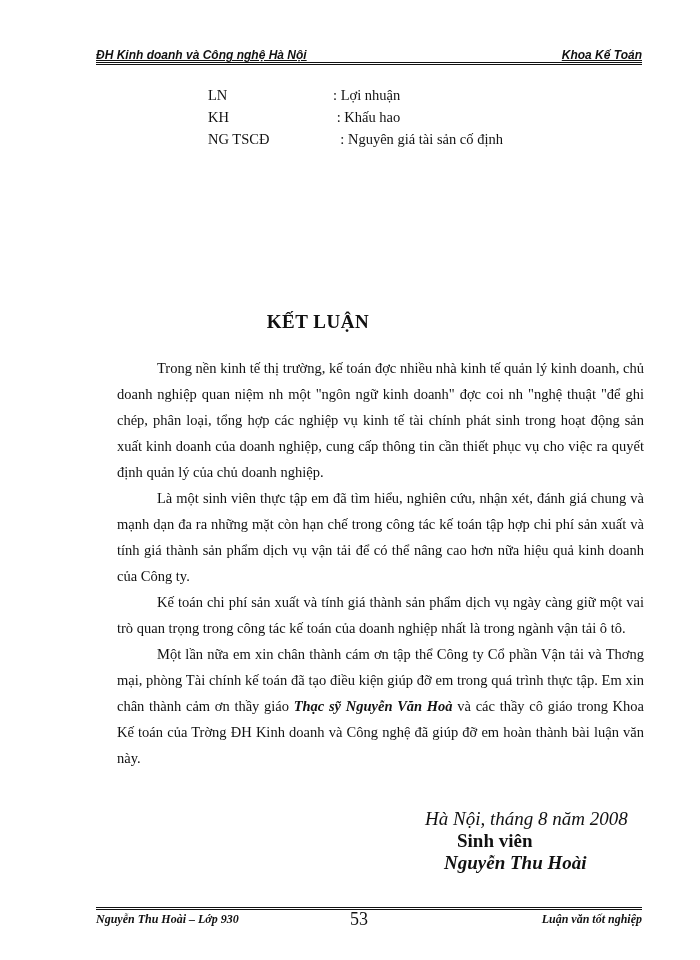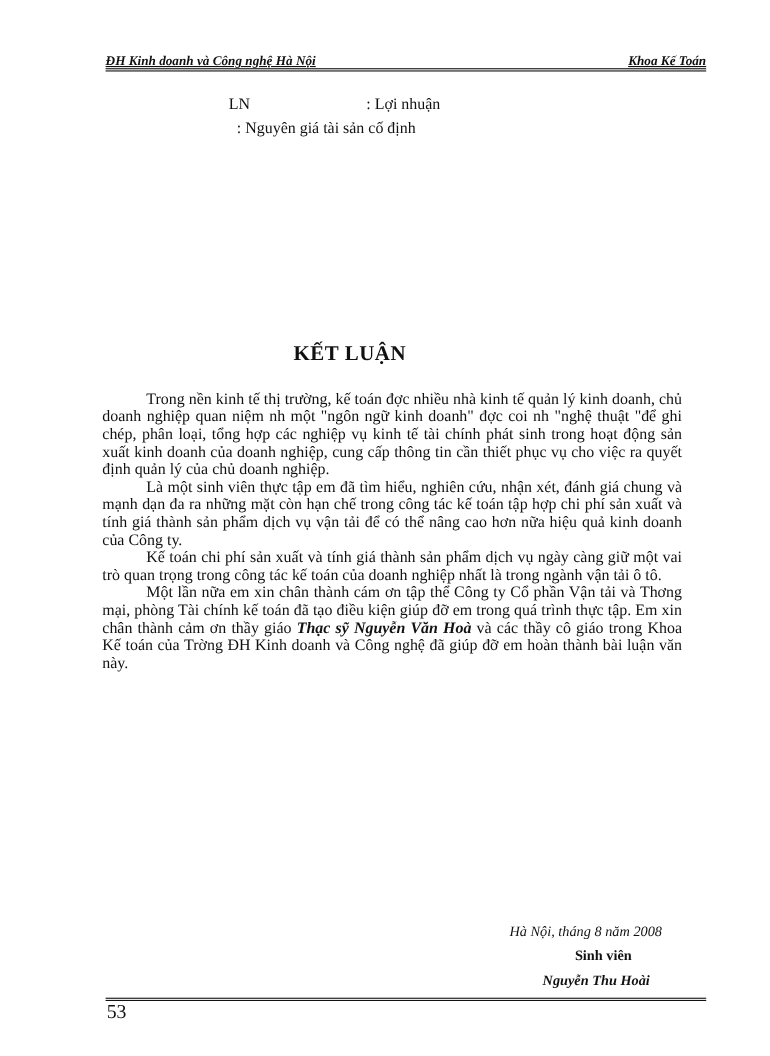--- a/index.html
+++ b/index.html
@@ -18,21 +18,21 @@
     .header {
       position: absolute;
       left: 96px;
       top: 44px;
       width: 546px;
       height: 18px;
       border-bottom: 3px double #111;
       display: flex;
       justify-content: space-between;
       align-items: flex-end;
-      font-family: Liberation Serif, serif;
+      font-family: Liberation Sans, sans-serif;
       font-style: italic;
       font-weight: bold;
       font-size: 12px;
       text-decoration: underline;
       line-height: 14px;
     }
     .abbr-list {
       position: absolute;
       left: 208px;
       top: 84px;
@@ -49,39 +49,38 @@
       left: 0;
       width: 636px;
       top: 311px;
       text-align: center;
       font-weight: bold;
       font-size: 19px;
       letter-spacing: 0.5px;
     }
     .body-text {
       position: absolute;
-      left: 93px;
+      left: 117px;
       top: 355px;
       width: 527px;
       font-size: 14.5px;
-      line-height: 16px;
+      line-height: 26px;
       text-align: justify;
     }
     .body-text p {
       margin: 0;
       text-indent: 40px;
     }
     .signature {
       position: absolute;
       left: 400px;
-      top: 836px;
+      top: 808px;
       width: 240px;
-      font-size: 13px;
+      font-size: 19px;
       line-height: 22px;
-      text-align: center;
     }
     .sig-date { padding-left: 25px; font-style: italic; }
     .sig-role { padding-left: 57px; font-weight: bold; }
     .sig-name { padding-left: 44px; font-style: italic; font-weight: bold; }
     .footer {
       position: absolute;
       left: 96px;
       top: 907px;
       width: 546px;
       border-top: 3px double #111;
@@ -113,34 +112,41 @@
   <span>ĐH Kinh doanh và Công nghệ Hà Nội</span>
   <span>Khoa Kế Toán</span>
 </div>
 
 <div class="abbr-list">
   <div class="abbr-row">
     <span class="abbr-term">LN</span>
     <span>: Lợi nhuận</span>
   </div>
   <div class="abbr-row">
+    <span class="abbr-term">KH</span>
+    <span style="white-space:pre"> : Khấu hao</span>
+  </div>
+  <div class="abbr-row">
+    <span class="abbr-term">NG TSCĐ</span>
     <span style="white-space:pre">  : Nguyên giá tài sản cố định</span>
   </div>
 </div>
 
 <div class="title">KẾT LUẬN</div>
 
 <div class="body-text">
   <p>Trong nền kinh tế thị trường,  kế toán đợc  nhiều nhà kinh tế quản lý kinh doanh, chủ doanh nghiệp quan niệm nh  một "ngôn ngữ kinh doanh" đợc  coi nh  "nghệ thuật "để ghi chép, phân loại, tổng hợp các nghiệp vụ kinh tế tài chính phát sinh trong hoạt động sản xuất kinh doanh của doanh nghiệp, cung cấp thông tin cần thiết phục vụ cho việc ra quyết định quản lý của chủ doanh nghiệp.</p>
   <p>Là một sinh viên thực tập em đã tìm hiểu, nghiên cứu, nhận xét, đánh giá chung và mạnh dạn đa  ra những mặt còn hạn chế trong công tác kế toán tập hợp chi phí sản xuất và tính giá thành sản phẩm dịch vụ vận tải để có thể  nâng cao hơn nữa hiệu quả kinh doanh của Công ty.</p>
   <p>Kế toán chi phí sản xuất và tính giá thành sản phẩm dịch vụ ngày càng giữ một vai trò quan trọng trong công tác kế toán của doanh nghiệp nhất là trong ngành vận tải ô tô.</p>
   <p><span>Một lần nữa em xin chân thành cám ơn tập thể Công ty Cổ phần Vận tải và Thơng  mại, phòng Tài chính kế toán đã tạo điều kiện giúp đỡ em trong quá trình thực tập. Em xin chân thành cảm ơn thầy giáo </span><em class="name">Thạc sỹ Nguyễn Văn Hoà</em><span> và các thầy cô giáo trong Khoa Kế toán của Trờng  ĐH Kinh doanh và Công nghệ đã giúp đỡ em hoàn thành bài luận văn này.</span></p>
 </div>
 
 <div class="signature">
   <div class="sig-date">Hà Nội, tháng 8 năm 2008</div>
   <div class="sig-role">Sinh viên</div>
   <div class="sig-name">Nguyễn Thu Hoài</div>
 </div>
 
 <div class="footer">
+  <span class="footer-left">Nguyễn Thu Hoài – Lớp 930</span>
   <span class="footer-page">53</span>
+  <span class="footer-right">Luận văn tốt nghiệp</span>
 </div>
 
 </body></html>

